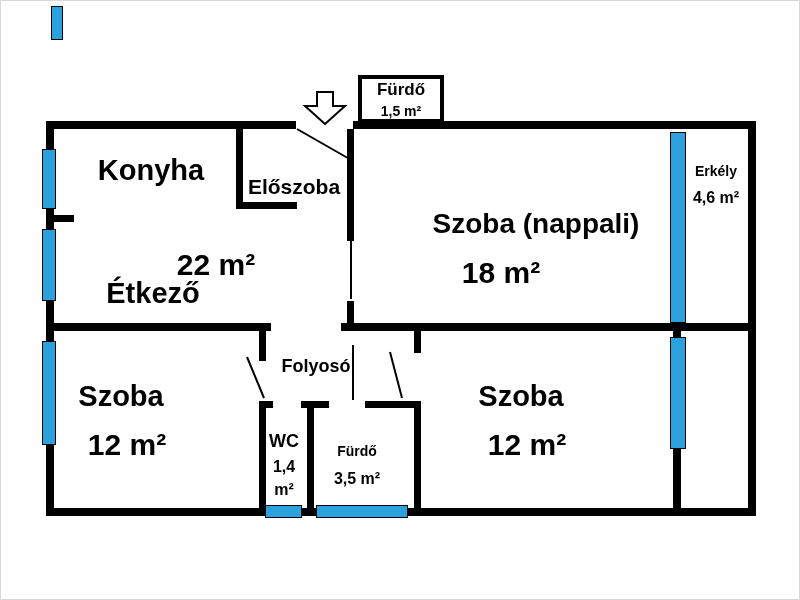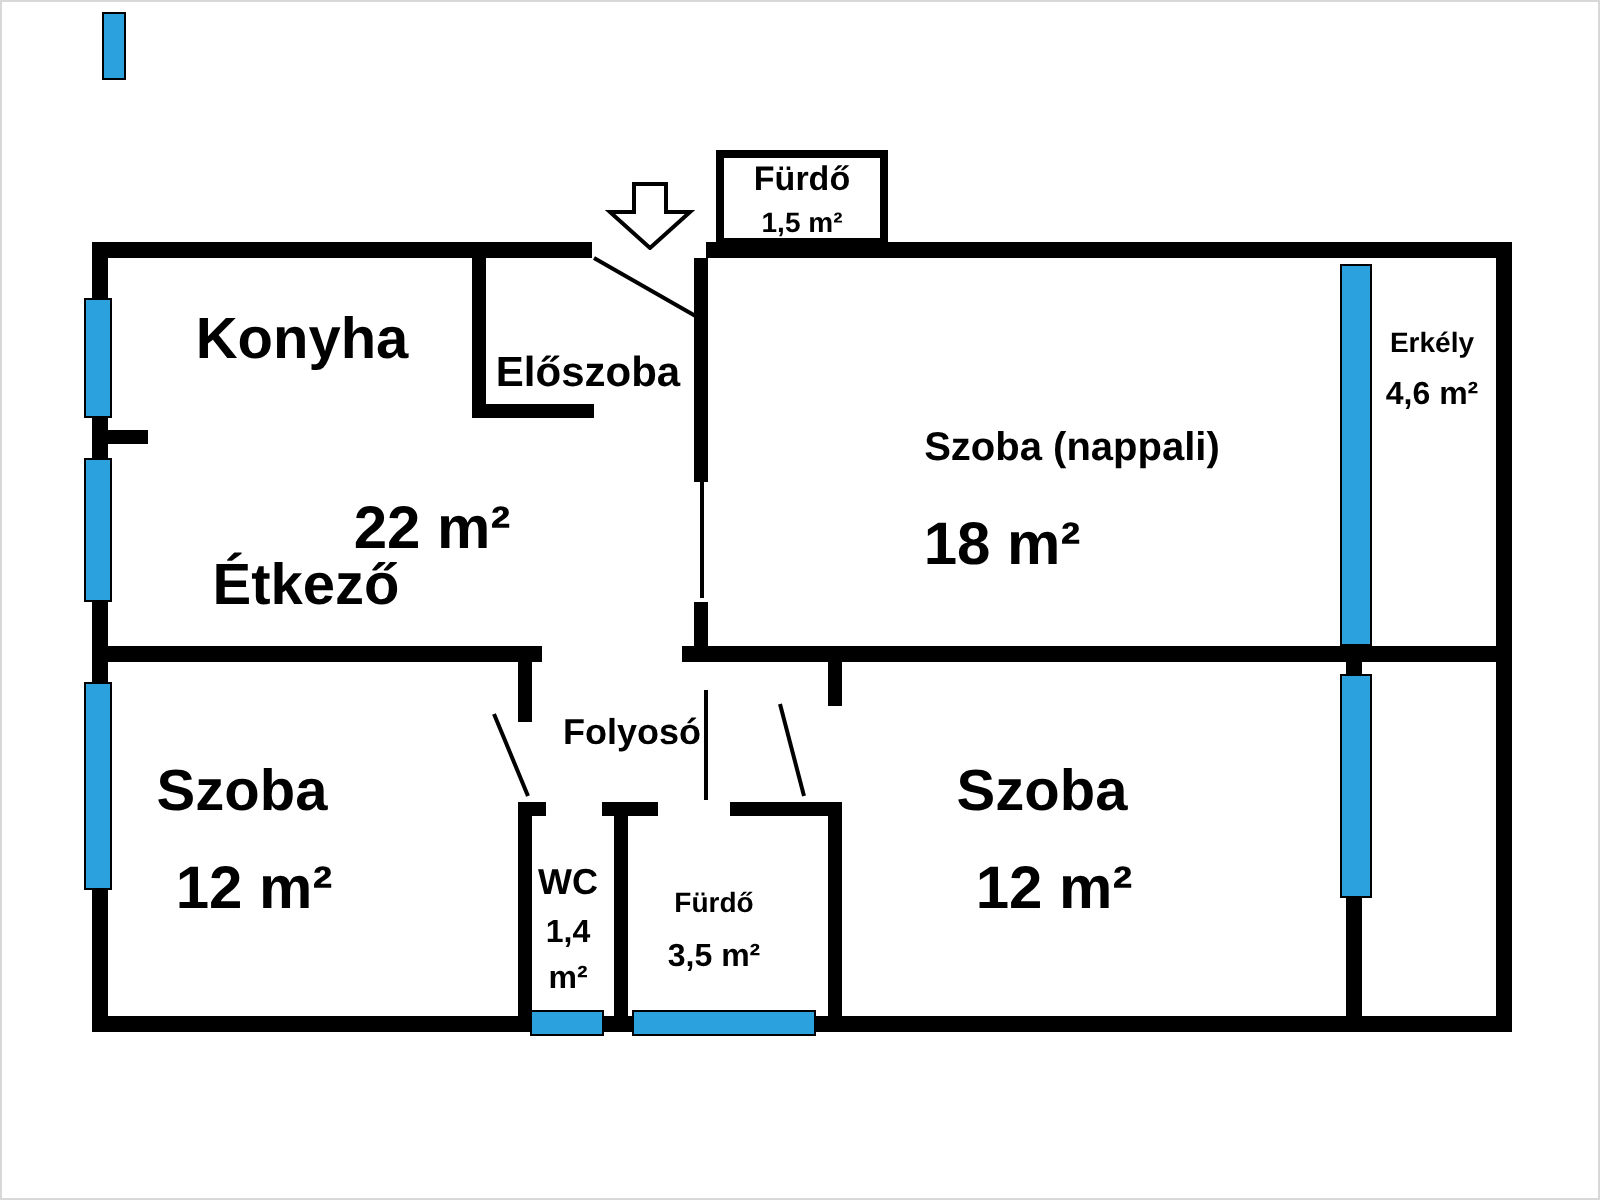--- a/index.html
+++ b/index.html
@@ -34,21 +34,21 @@
     flex-direction: column;
     align-items: center;
     justify-content: center;
     gap: 3px;
   }
   .room-box .l1 { font-weight: bold; font-size: 17px; }
   .room-box .l2 { font-weight: bold; font-size: 14px; }
   svg.overlay { position: absolute; left: 0; top: 0; }
   .f29 { font-size: 29px; }
   .f30 { font-size: 30px; }
-  .f28 { font-size: 20px; }
+  .f28 { font-size: 28px; }
   .f21 { font-size: 21px; }
   .f19 { font-size: 14px; }
   .f18 { font-size: 18px; }
   .f16 { font-size: 16px; }
 </style>
 </head>
 <body>
 
 <div class="plan">
 

